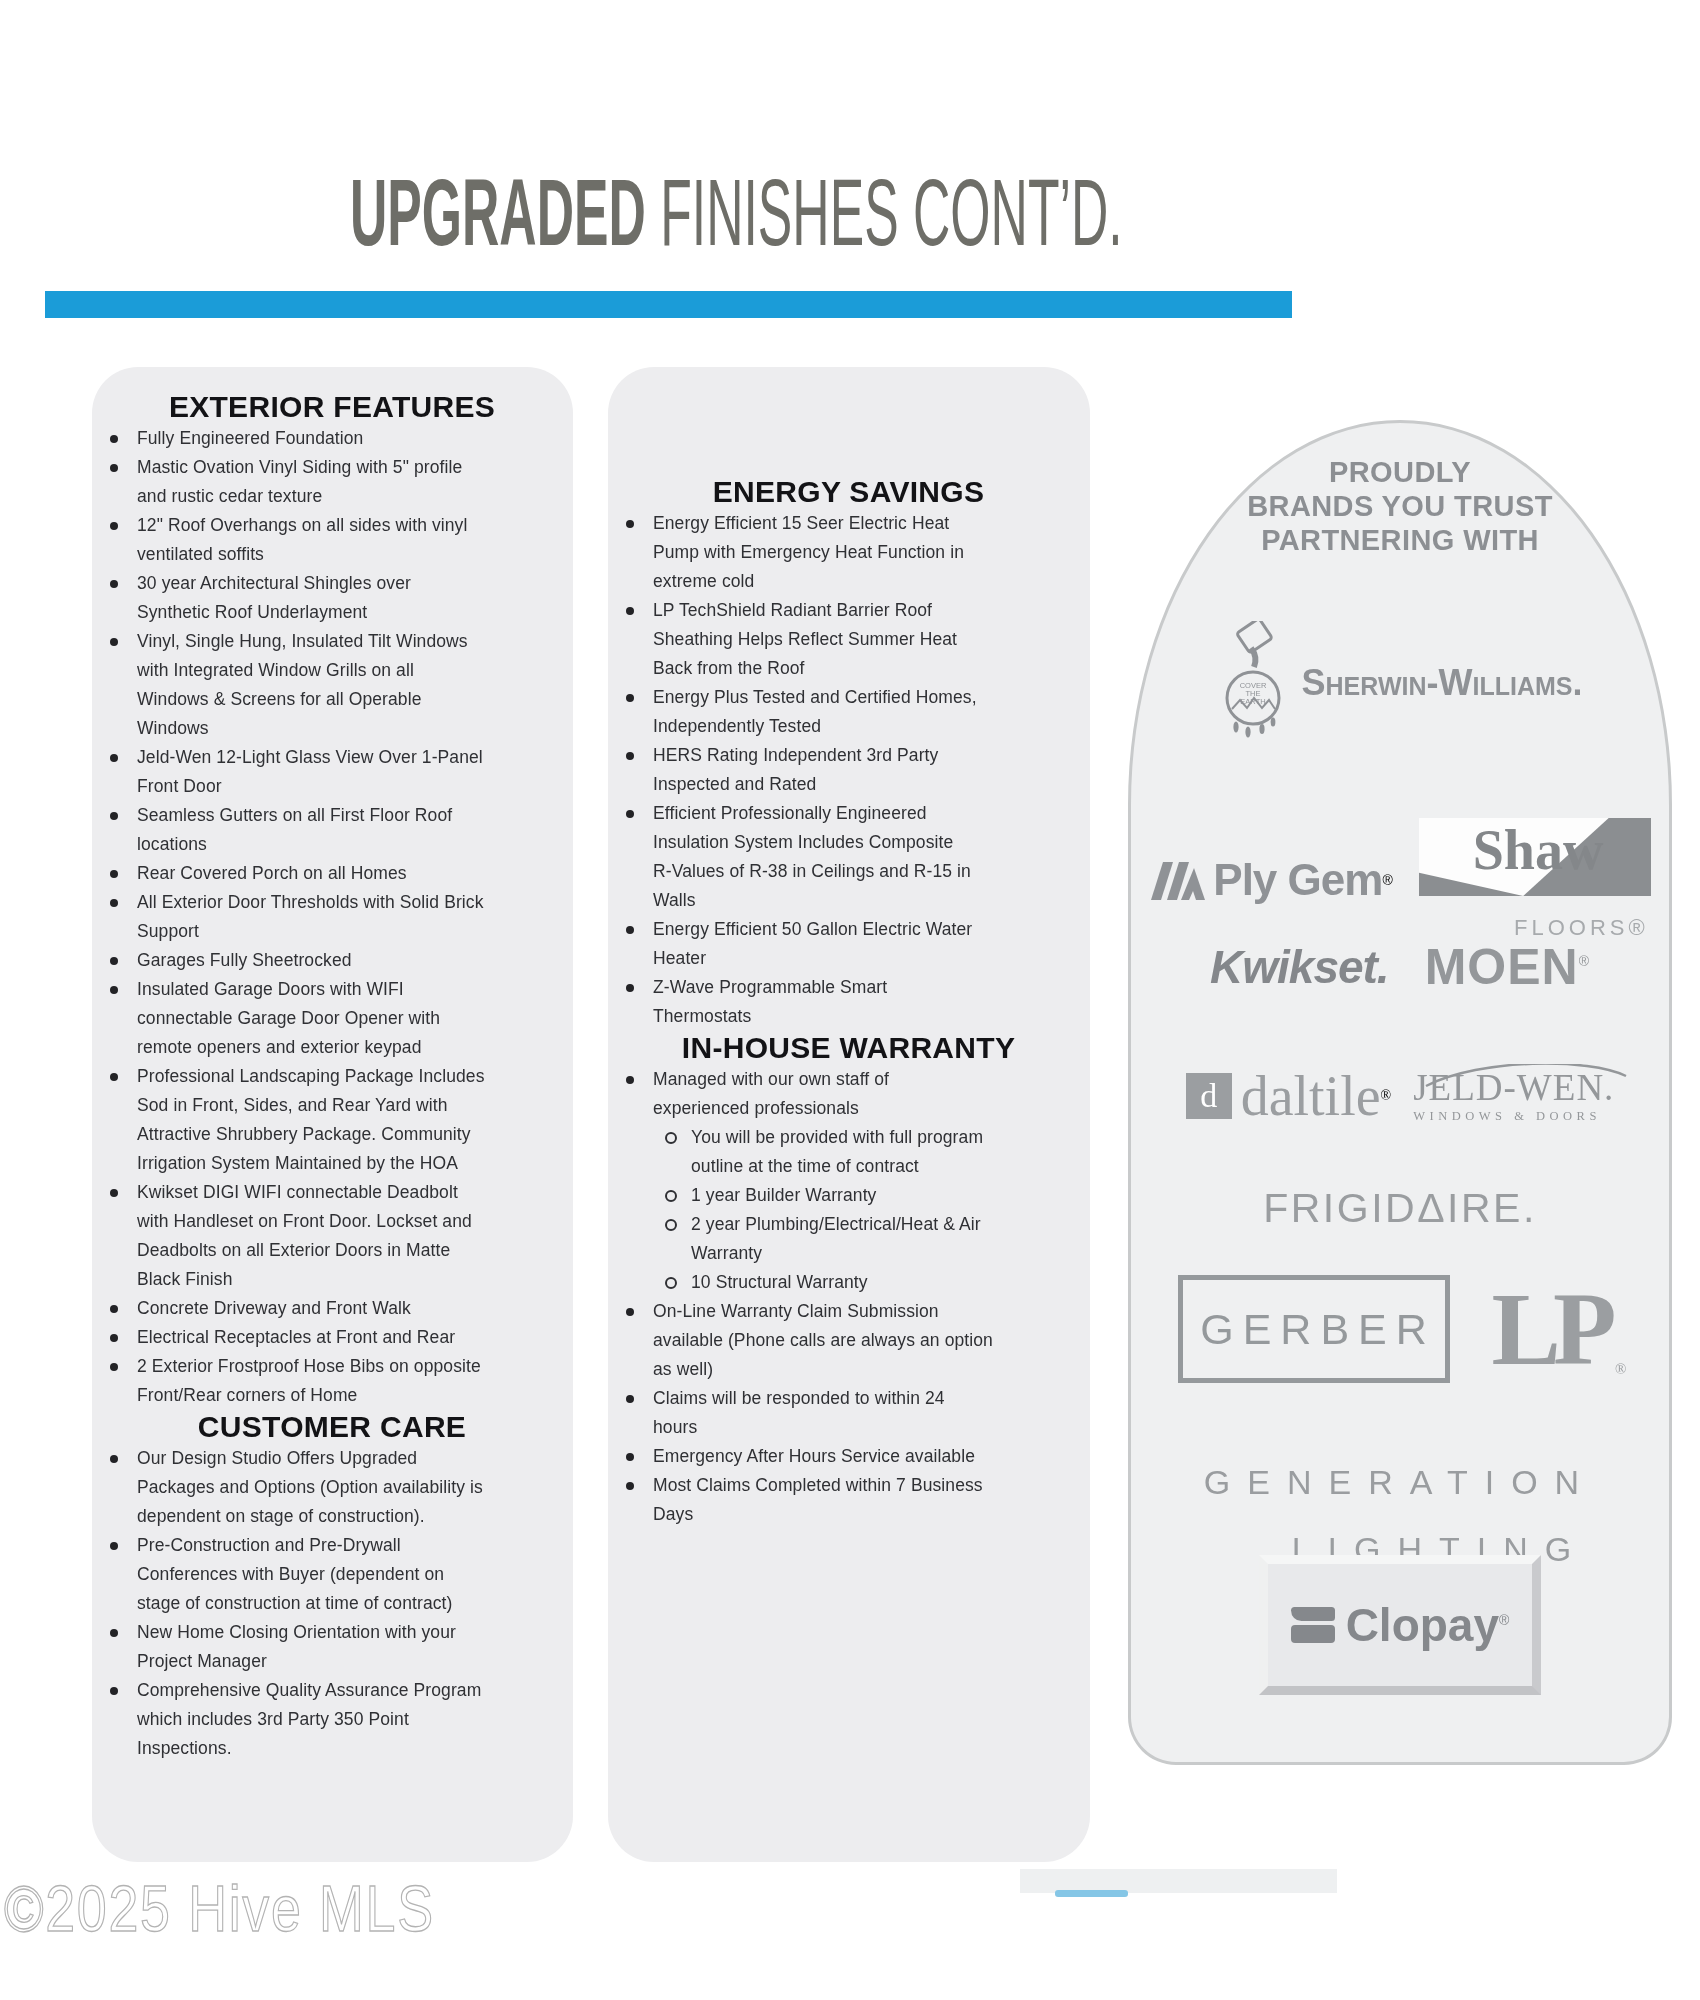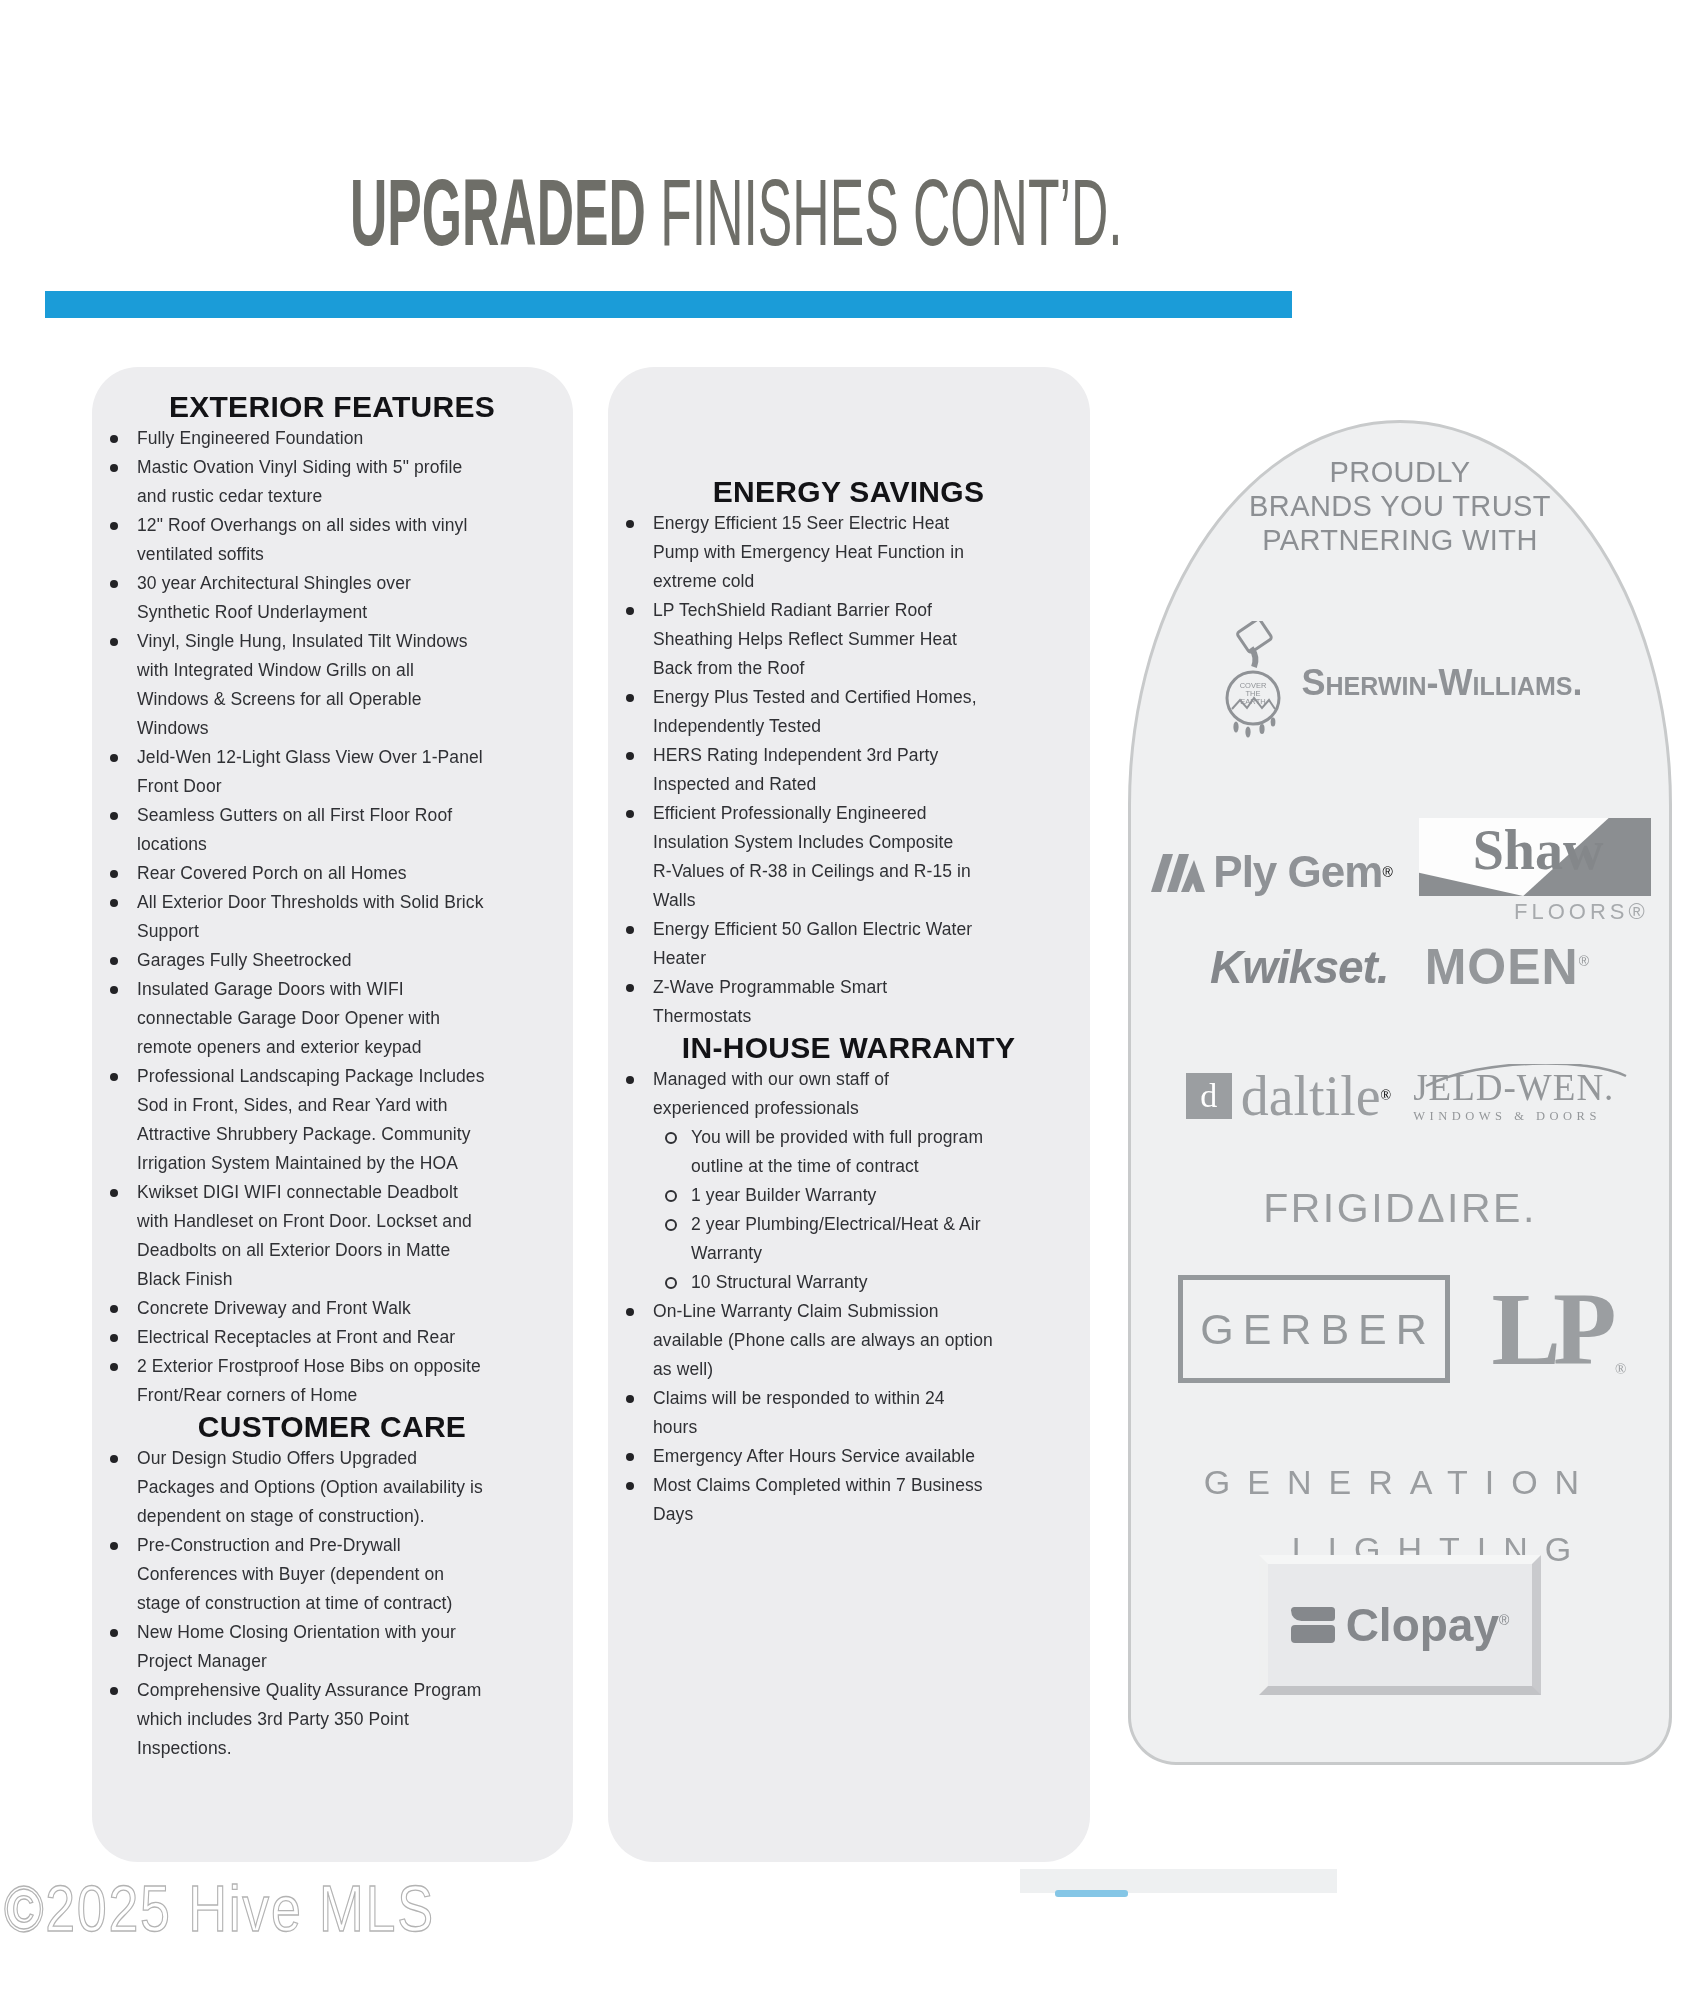--- a/index.html
+++ b/index.html
@@ -30,33 +30,33 @@
   .ring{flex:none;width:8px;height:8px;border:2px solid #2f3034;border-radius:50%;margin:9px 14px 0 12px}
   .t{white-space:pre-line}
   .wrap{flex:1}
   .subs{margin:0}
 
   
   .arch{position:absolute;left:1128px;top:420px;width:544px;height:1345px;background:#eff0f1;
         border:3px solid #c8cacb;box-sizing:border-box;
         border-radius:272px 272px 48px 48px / 385px 385px 48px 48px}
   .arch-head{position:absolute;top:32px;left:0;width:100%;text-align:center;
-             font-size:29px;font-weight:400;color:#8c8f93;line-height:34px;letter-spacing:.4px}
+             font-size:29px;font-weight:700;color:#8c8f93;line-height:34px;letter-spacing:.4px}
   .row{position:absolute;left:0;width:100%;display:flex;align-items:center;justify-content:center}
   .r-sw{top:198px}
   .sw-text{font-variant:small-caps;font-weight:700;font-size:36px;color:#8f9296;margin-left:14px}
   .r-2{top:395px;gap:26px}
   .plygem{display:flex;align-items:center}
   .plygem-name{font-size:44px;font-weight:700;color:#8f9296;margin-left:8px;letter-spacing:-1px}
   .shaw-box{width:232px;height:78px;background:#8b8e91;position:relative;overflow:hidden}
   .shaw-sail{position:absolute;left:0;top:0;width:190px;height:78px;background:#fdfdfd;
              clip-path:polygon(0 0,100% 0,55% 100%,0 70%)}
   .shaw-word{position:absolute;left:54px;top:4px;font-family:"Liberation Serif",serif;
              font-weight:700;font-size:56px;color:#84878a;line-height:1}
-  .shaw-floors{text-align:right;padding-right:2px;font-size:22px;letter-spacing:4px;color:#a7aaad;margin-top:3px}
+  .shaw-floors{text-align:right;padding-right:2px;font-size:22px;letter-spacing:4px;color:#a7aaad;margin-top:19px}
   .r-3{top:515px;gap:36px}
   .kwikset{font-size:46px;font-weight:700;font-style:italic;color:#84878b;letter-spacing:-1px}
   .moen{font-size:50px;font-weight:700;color:#94979a;letter-spacing:1px}
   sup.reg{font-size:14px;vertical-align:super;font-style:normal;font-weight:400}
   .r-4{top:645px;gap:22px}
   .daltile{display:flex;align-items:center;font-family:"Liberation Serif",serif}
   .dt-box{width:46px;height:46px;background:#9b9ea1;color:#fff;display:flex;align-items:center;
           justify-content:center;font-size:34px;margin-right:9px}
   .dt-name{font-size:56px;color:#9b9ea1;line-height:1}
   .jeldwen{position:relative;text-align:left;font-family:Liberation Serif, serif;color:#94979a}

